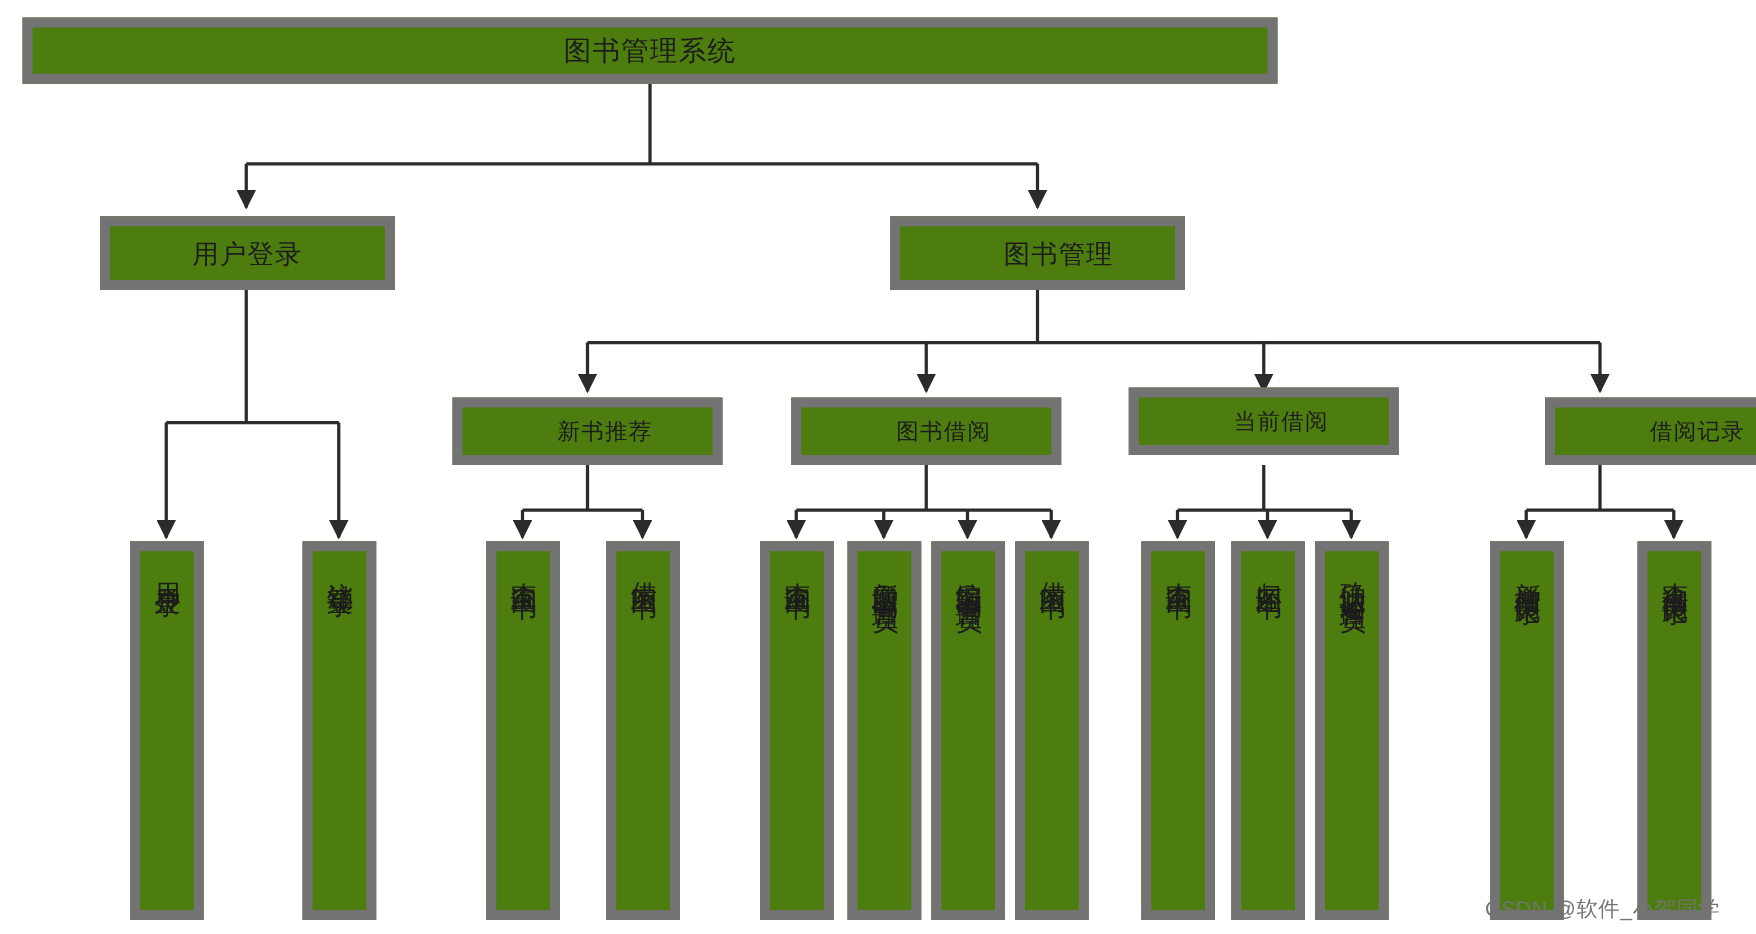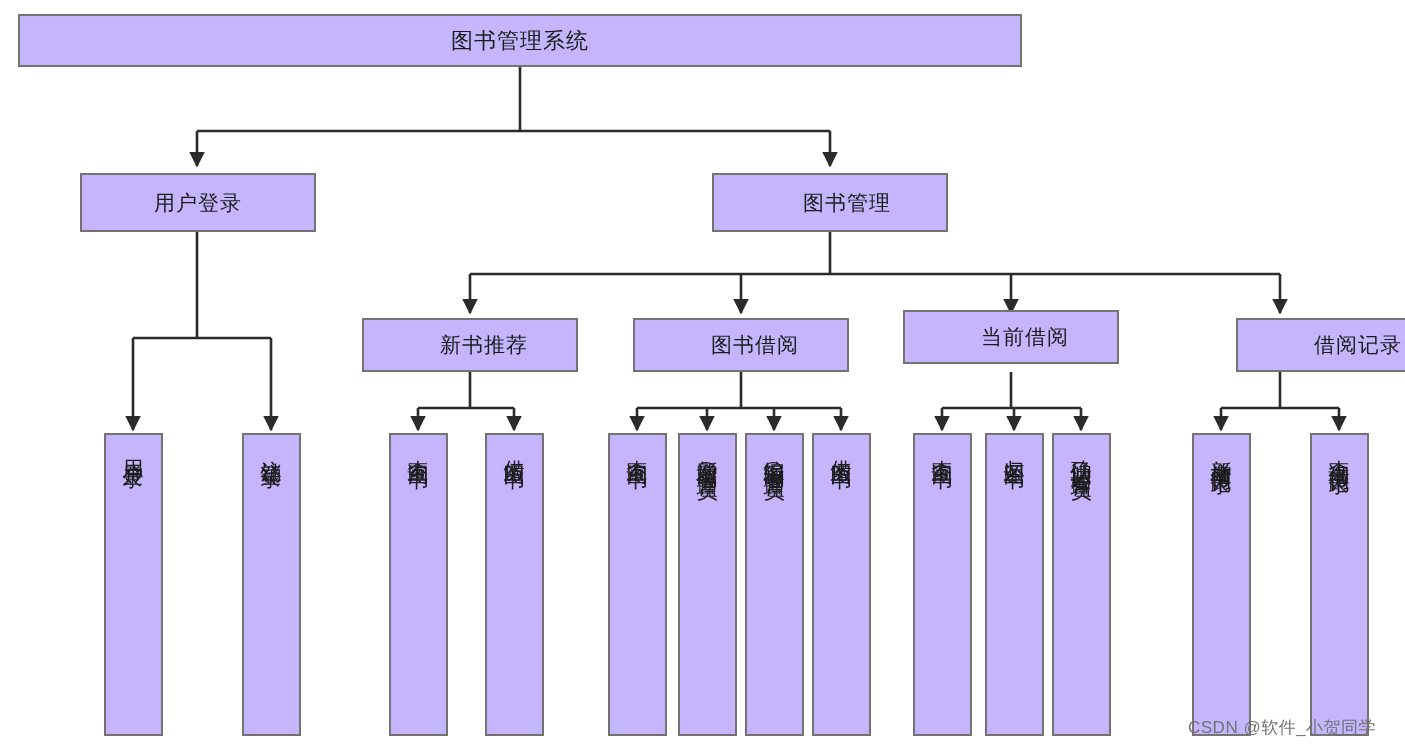--- a/index.html
+++ b/index.html
@@ -22,36 +22,36 @@
     position: absolute;
     left: 0;
     top: 0;
     width: 1405px;
     height: 747px;
     pointer-events: none;
   }
   .node {
     position: absolute;
     box-sizing: border-box;
-    background: #c4b5fd;
-    border: 2px solid #737373;
+    background: #4d7c0f;
+    border: 8px solid #737373;
     display: flex;
     align-items: center;
     justify-content: center;
     color: #1c1c1c;
     z-index: 2;
   }
   .node.root {
     font-size: 22px;
   }
   .node.lvl2 {
     font-size: 21px;
   }
   .node.lvl3 {
-    font-size: 21px;
+    font-size: 18px;
     padding-left: 28px;
   }
   .node.leaf {
     font-size: 21px;
     padding-top: 8px;
     align-items: flex-start;
     justify-content: center;
   }
   .vtext {
     writing-mode: vertical-rl;

